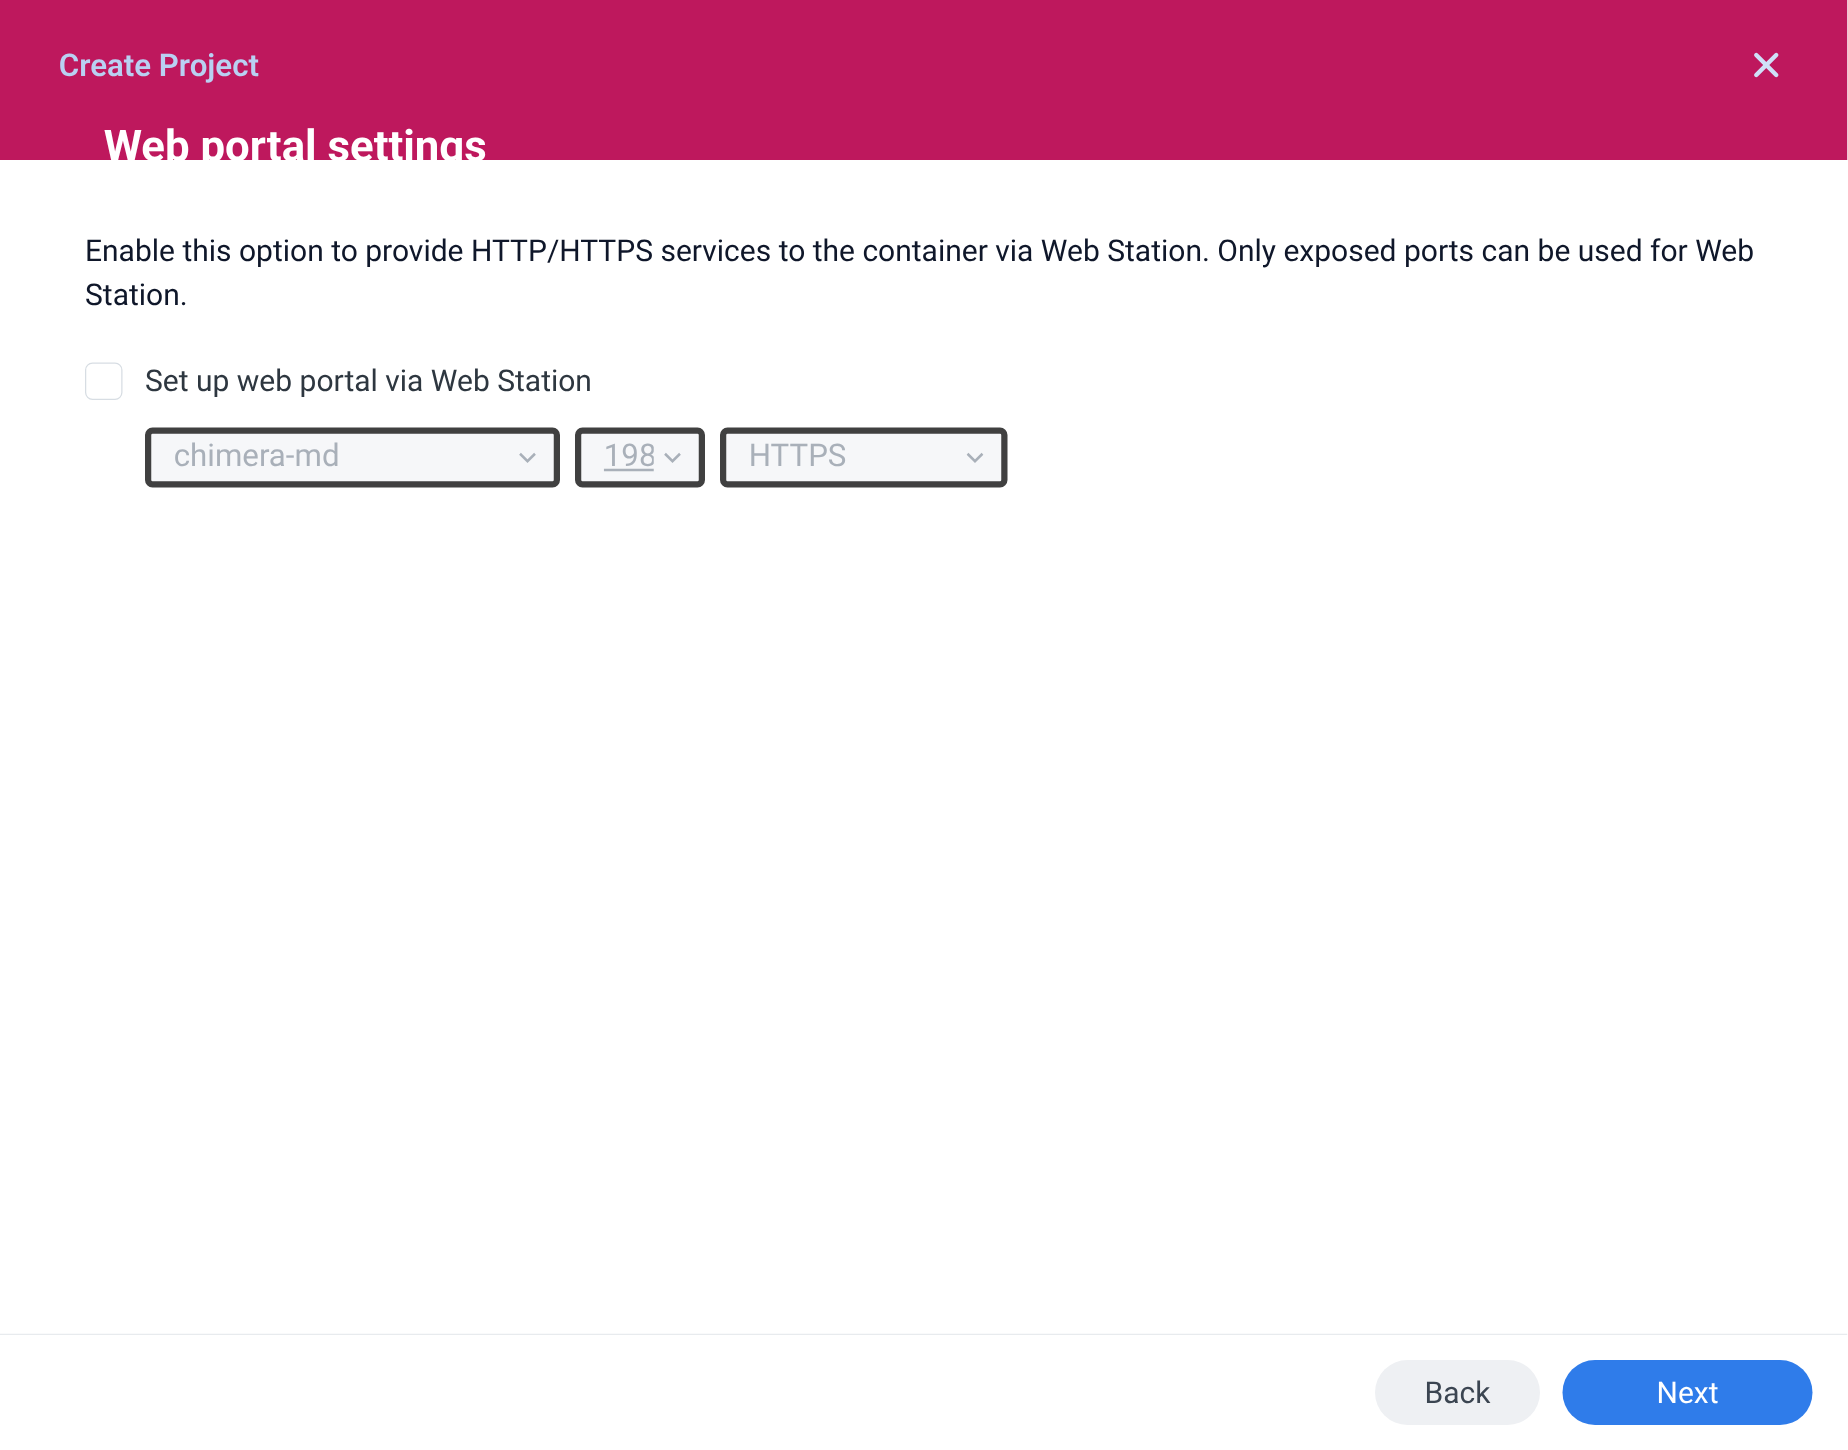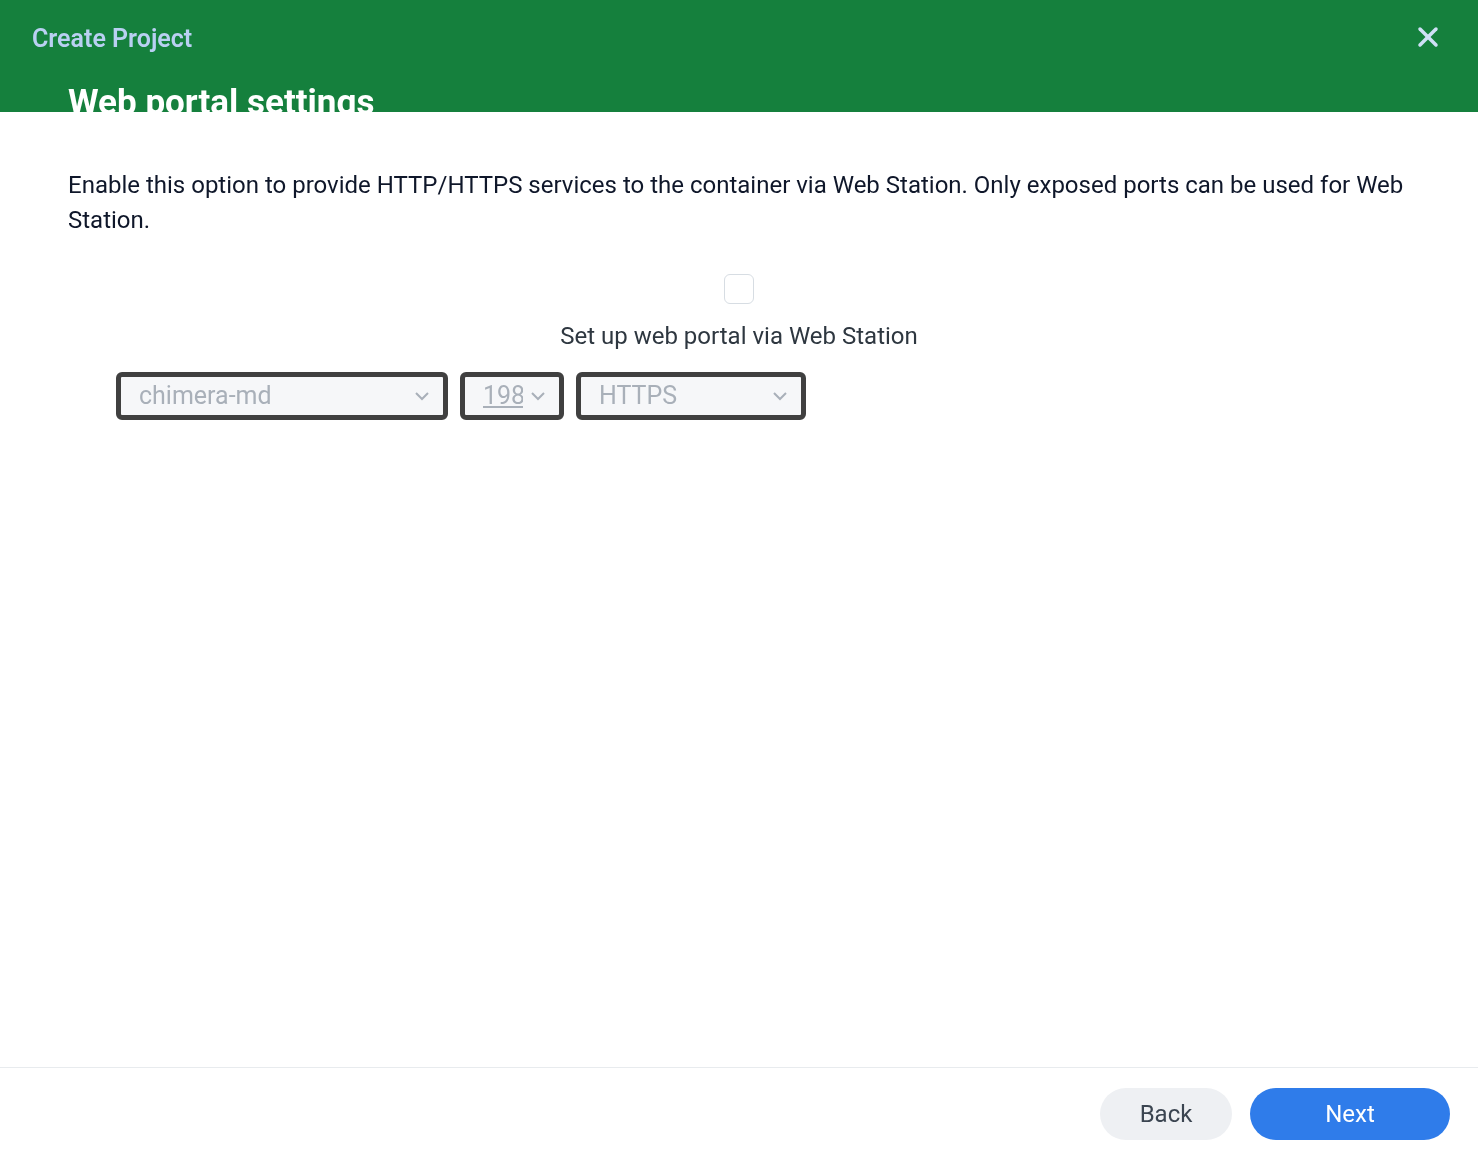--- a/index.html
+++ b/index.html
@@ -6,24 +6,24 @@
     body {
       font-family: -apple-system, BlinkMacSystemFont, "Segoe UI", Roboto, Helvetica, Arial, sans-serif;
       background: #ffffff;
       width: 1478px;
       height: 1160px;
       overflow: hidden;
       display: flex;
       flex-direction: column;
     }
     .header {
-      background: #15803d;
+      background: #be185d;
       color: #ffffff;
-      padding: 0;
-      height: 112px;
+      padding: 15px;
+      height: 128px;
       position: relative;
     }
     .header-top {
       display: flex;
       align-items: center;
       justify-content: space-between;
       padding: 22px 32px 0 32px;
     }
     .header-breadcrumb {
       font-size: 25px;
@@ -53,21 +53,20 @@
     .description {
       font-size: 24px;
       line-height: 1.45;
       color: #0f172a;
     }
     .checkbox-row {
       display: flex;
       align-items: center;
       margin-top: 36px;
       gap: 18px;
-      flex-direction: column;
     }
     .checkbox {
       width: 30px;
       height: 30px;
       border: 1px solid #d7dde3;
       border-radius: 6px;
       background: #ffffff;
       cursor: pointer;
       flex-shrink: 0;
     }

